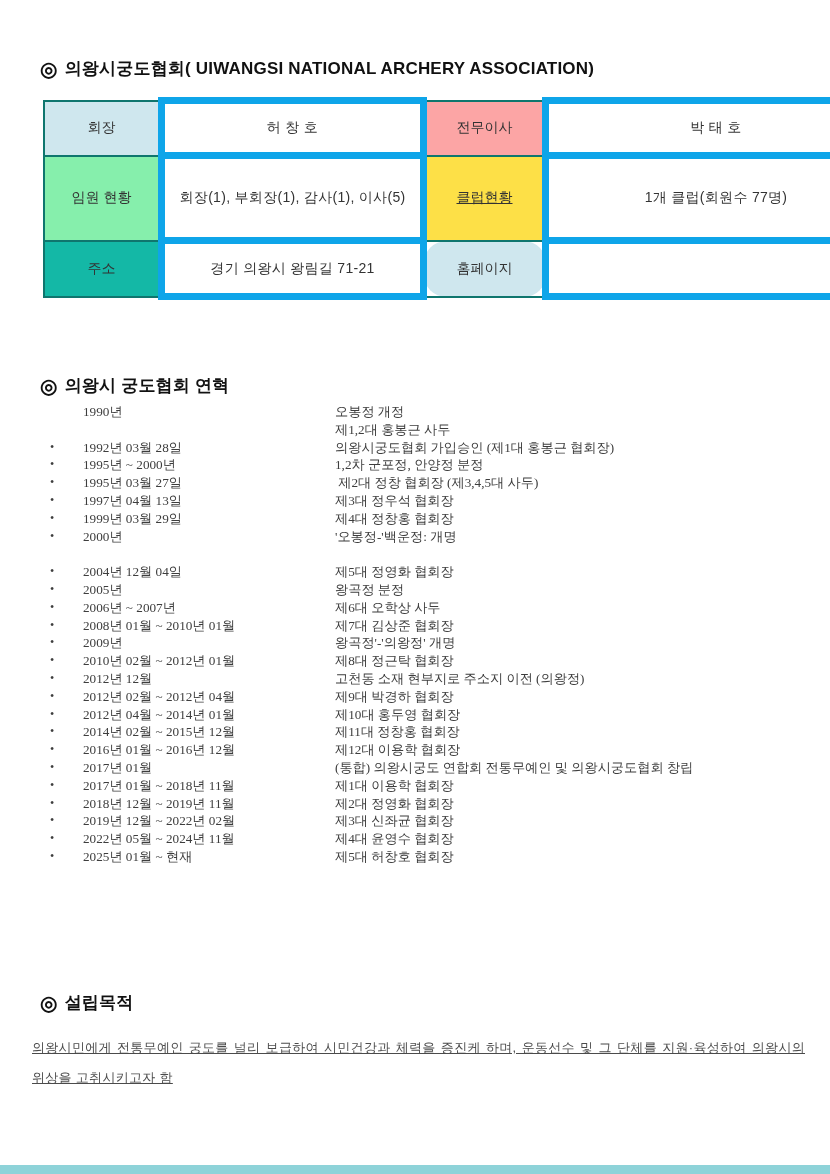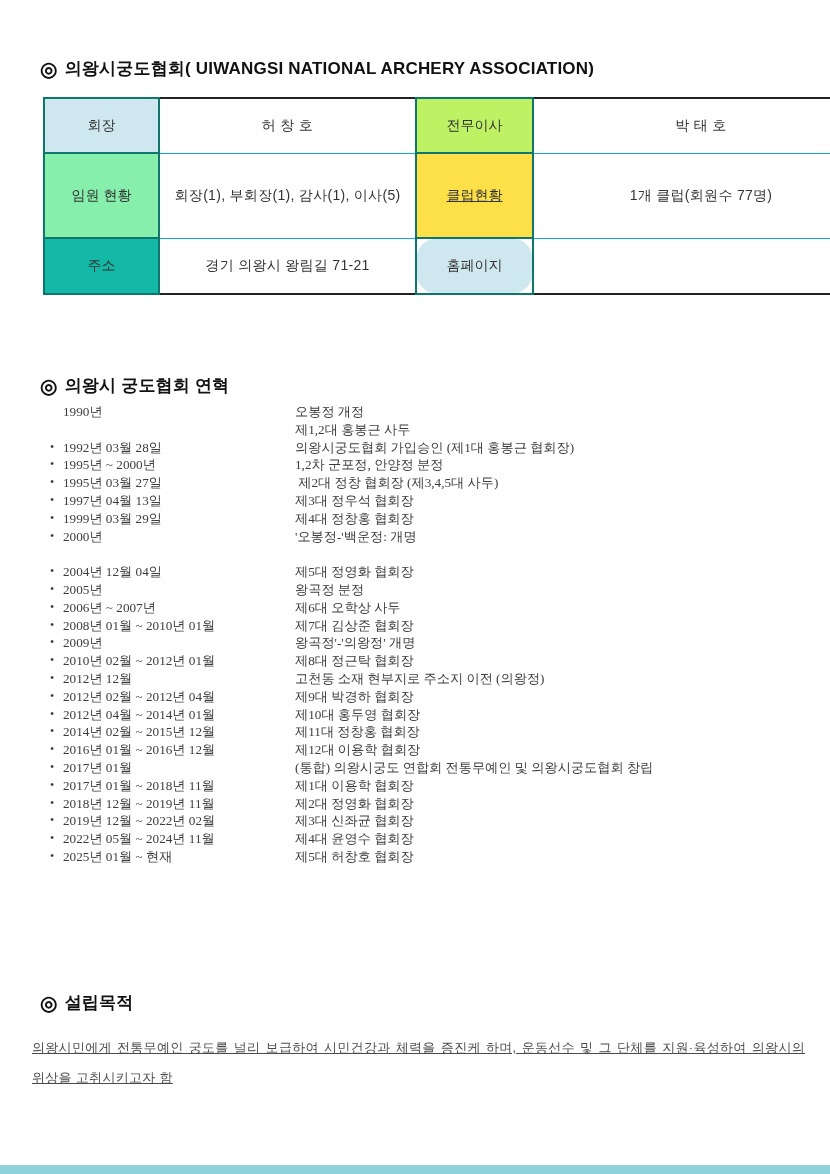--- a/index.html
+++ b/index.html
@@ -16,37 +16,37 @@
   .head-title { top:57px; }
   .head-history { top:374px; }
   .head-purpose { top:991px; }
 
   
   .info-table {
     position:absolute; left:43px; top:97px; width:737px;
     border-collapse:collapse; table-layout:fixed;
     font-size:14px; color:#333;
   }
-  .info-table td { border:1px solid #0ea5e9; text-align:center; vertical-align:middle; padding:2px 10px; }
+  .info-table td { border:7px solid #0ea5e9; text-align:center; vertical-align:middle; padding:2px 10px; }
   .info-table td.hcell { border:2px solid #0f766e; background:#cfe7ee; width:93px; }
   .info-table td.hcell.h2 { width:95px; }
   .info-table { border:2px solid #222; }
   .info-table tr.r1 { height:55px; }
   .info-table tr.r2 { height:85px; }
   .info-table tr.r3 { height:56px; }
   .info-table td.vcell1 { width:235px; letter-spacing:0.3px; }
   .info-table td.vcell2 { width:314px; letter-spacing:0.3px; }
 
   
   .history-list {
     position:absolute; left:50px; top:403px; width:760px;
     font-family:"Liberation Serif","DejaVu Serif", serif;
     font-size:13.2px; color:#3d3d3d;
   }
-  .history-item { display:flex; height:17.8px; line-height:17.8px; white-space:nowrap; }
+  .history-item { display:flex; height:17.8px; line-height:17.8px; white-space:nowrap;gap:20px; }
   .history-bullet { width:13px; flex:0 0 13px; font-size:12px; color:#3d3d3d; }
   .history-date { width:232px; flex:0 0 232px; }
   .history-desc { flex:1; white-space:pre; }
 
   
   .purpose-body {
     position:absolute; left:32px; top:1033px; width:773px;
     font-size:13px; line-height:30px; color:#4b4b4b;
     text-align:justify; letter-spacing:0.3px; word-break:keep-all;text-decoration:underline;
   }
@@ -62,21 +62,21 @@
   <div class="sec-head head-title">
     <span class="marker">◎</span>
     <span>의왕시궁도협회( UIWANGSI  NATIONAL  ARCHERY  ASSOCIATION)</span>
   </div>
 
   <table class="info-table">
     <tbody>
         <tr class="r1">
       <td class="hcell" style="background: rgb(207, 231, 238);">회장</td>
       <td class="vcell1">허 창 호</td>
-      <td class="hcell h2" style="background: #bef264;">전무이사</td>
+      <td class="hcell h2" style="background: #fca5a5;">전무이사</td>
       <td class="vcell2">박 태 호</td>
     </tr>
     <tr class="r2">
       <td class="hcell" style="background: #86efac;">임원 현황</td>
       <td class="vcell1">회장(1), 부회장(1), 감사(1), 이사(5)</td>
       <td class="hcell h2" style="background: #fde047; text-decoration: underline;">클럽현황</td>
       <td class="vcell2">1개 클럽(회원수 77명)</td>
     </tr>
     <tr class="r3">
       <td class="hcell" style="background: #14b8a6;">주소</td>

